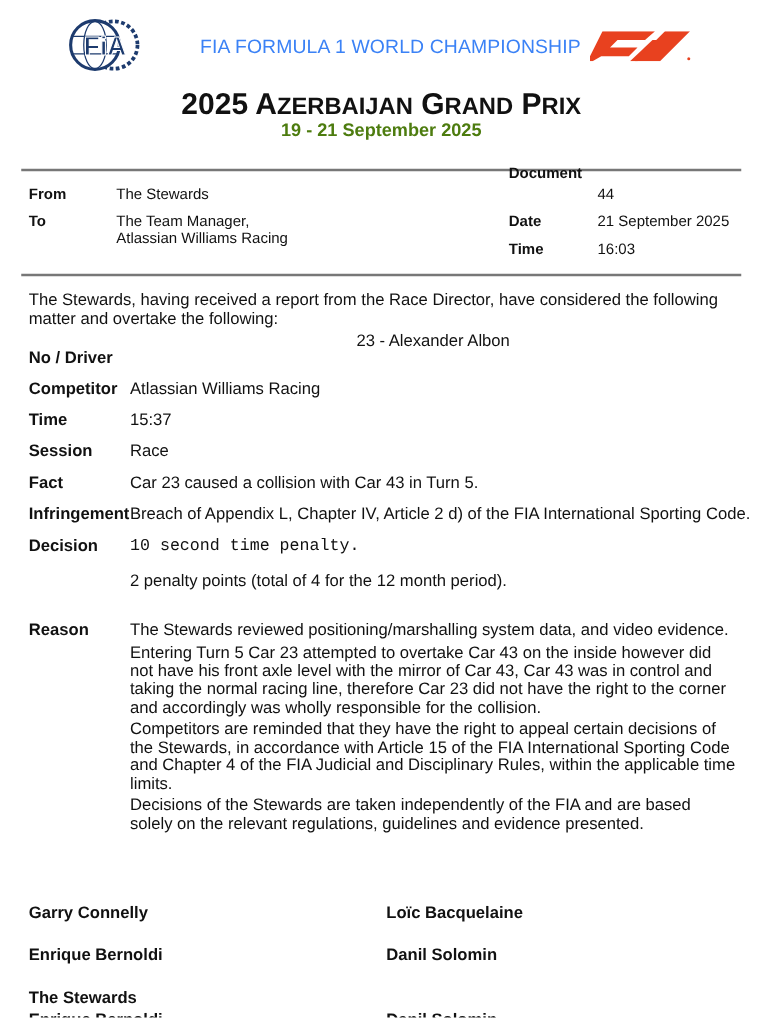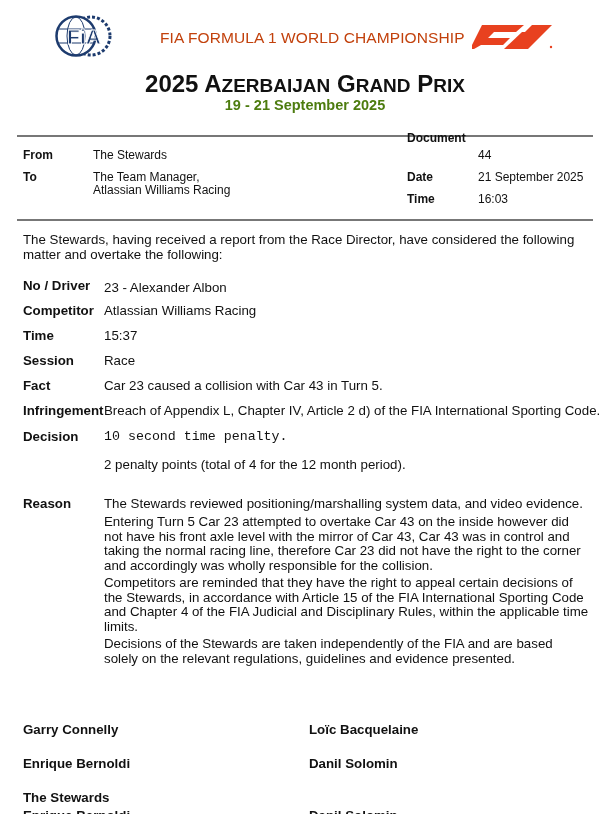--- a/index.html
+++ b/index.html
@@ -2,21 +2,21 @@
 <html><head>
 <meta charset="utf-8">
 <style>
   html, body { margin: 0; padding: 0; background: #ffffff; }
   body {
     width: 610px; height: 814px; overflow: hidden; position: relative;
     font-family: "Liberation Sans", sans-serif; color: #111;
   }
   .abs { position: absolute; }
   .header-title {
-    left: 160px; top: 29px; font-size: 15.5px; color: #c2410c; letter-spacing: 0.1px;
+    left: 160px; top: 29px; font-size: 15.5px; color: #3b82f6; letter-spacing: 0.1px;
     font-family: "Liberation Sans", sans-serif; font-weight: normal;
   }
   .event-title {
     left: 0; width: 610px; top: 70px; text-align: center;
     font-size: 24px; font-weight: bold; color: #111;
   }
   .event-title .sc { font-size: 19px; }
   .event-dates {
     left: 0; width: 610px; top: 97px; text-align: center;
     font-size: 14.5px; font-weight: bold; color: #4d7c0f;
@@ -79,21 +79,21 @@
 <div class="abs meta-label" style="left:407px;top:170px;">Date</div>
 <div class="abs meta-value" style="left:478px;top:171px;">21 September 2025</div>
 <div class="abs meta-label" style="left:407px;top:192px;">Time</div>
 <div class="abs meta-value" style="left:478px;top:193px;">16:03</div>
 
 <div class="abs rule" style="top:219px;"></div>
 
 <div class="abs intro">The Stewards, having received a report from the Race Director, have considered the following matter and overtake the following:</div>
 
 <div class="abs row-label" style="top:278px;">No / Driver</div>
-<div class="abs row-value" style="top:281px;">23 - Alexander Albon</div>
+<div class="abs row-value" style="top:266px;text-align:center;">23 - Alexander Albon</div>
 
 <div class="abs row-label" style="top:303px;">Competitor</div>
 <div class="abs row-value" style="top:304px;">Atlassian Williams Racing</div>
 
 <div class="abs row-label" style="top:328px;">Time</div>
 <div class="abs row-value" style="top:329px;">15:37</div>
 
 <div class="abs row-label" style="top:353px;">Session</div>
 <div class="abs row-value" style="top:354px;">Race</div>
 

